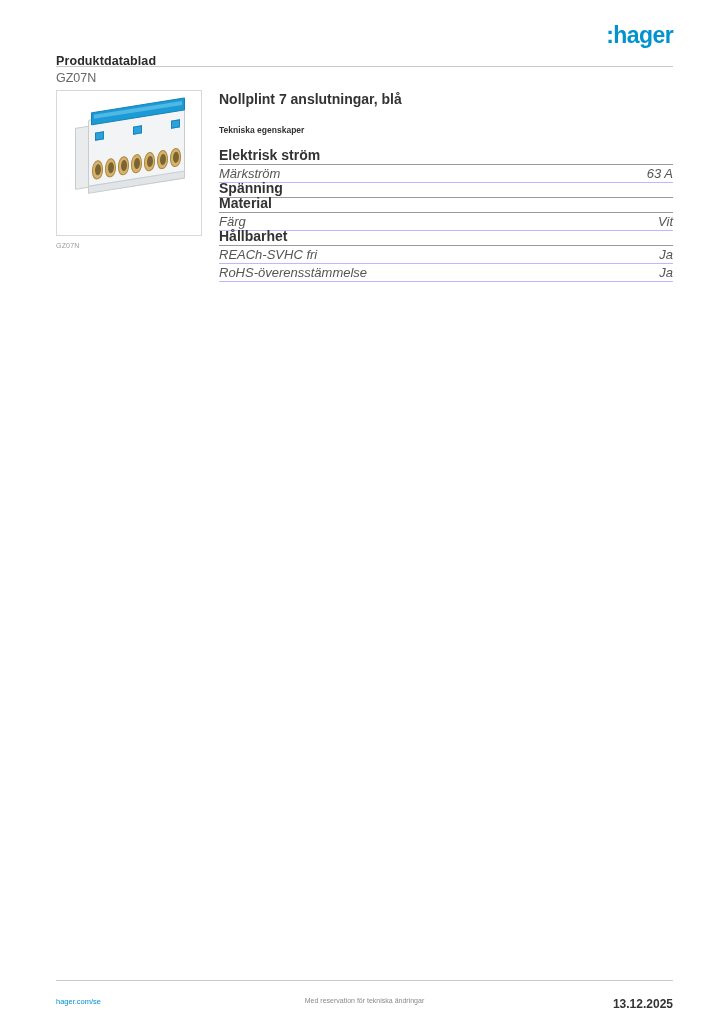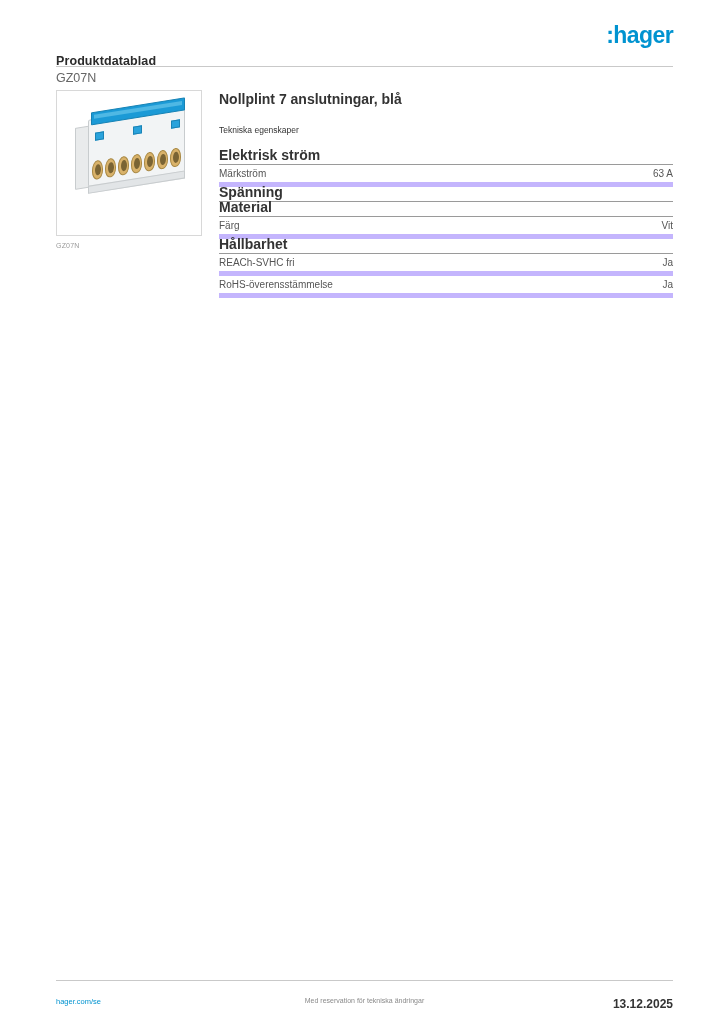--- a/index.html
+++ b/index.html
@@ -188,41 +188,42 @@
     width: 454px;
   }
   .product-name {
     font-size: 14px;
     font-weight: bold;
     color: #333333;
     line-height: 11px;
   }
   .section-title {
     font-size: 8.5px;
-    font-weight: normal;
+    font-weight: bold;
     color: #333333;
     line-height: 11px;
   }
   .group-title {
     font-size: 14px;
     font-weight: bold;
     color: #333333;
     line-height: 11px;
     padding-bottom: 3px;
     border-bottom: 1px solid #9a9a9a;
   }
   .spec-row {
     display: flex;
     justify-content: space-between;
     align-items: baseline;
-    font-size: 10px;
+    font-size: 13px;
     color: #555555;
     line-height: 11px;
     padding: 3px 0 3px 0;
-    border-bottom: 5px solid #c4b5fd;
+    border-bottom: 1px solid #c4b5fd;
+    font-style: italic;
   }
   .spec-label { text-align: left; }
   .spec-value { text-align: right; }
 
   .mt-20 { margin-top: 20px; }
   .mt-14 { margin-top: 14px; }
   .mt-12 { }
 
   
   .footer-rule {

